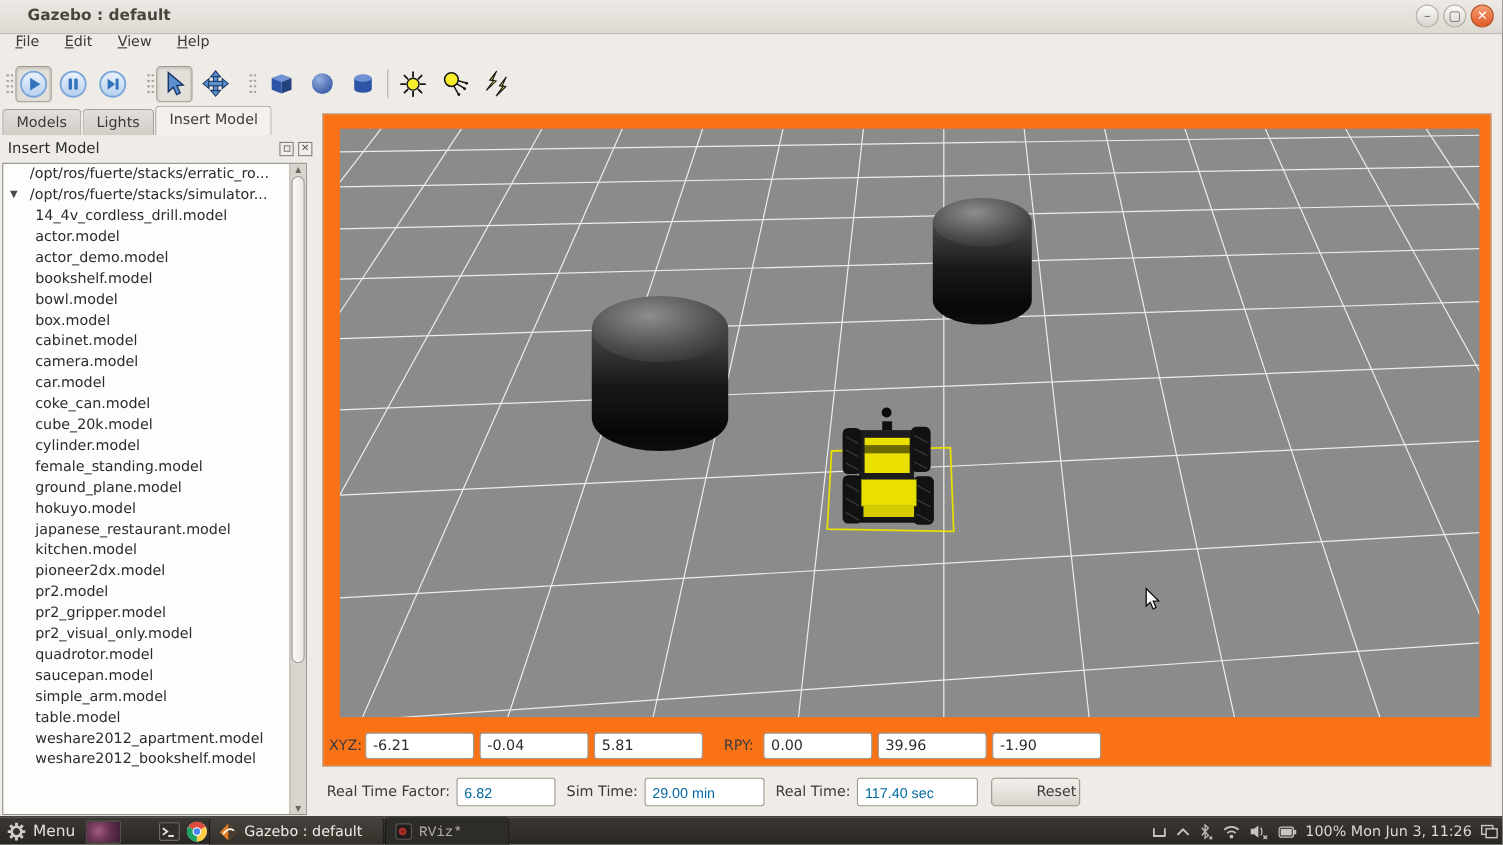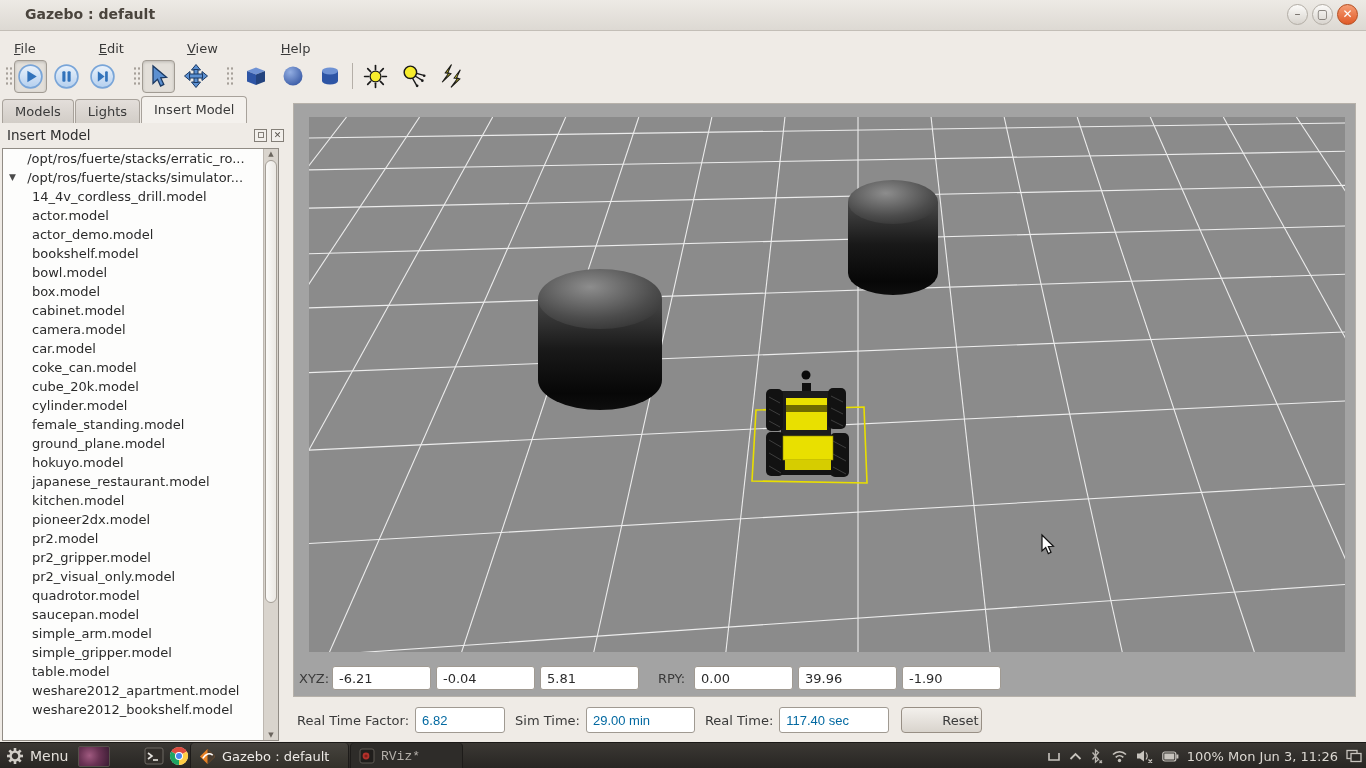--- a/index.html
+++ b/index.html
@@ -10,21 +10,21 @@
   .titlebar{position:absolute;top:0;left:0;right:0;height:30px;
     background:linear-gradient(#edeae5,#ddd9d3);border-bottom:1px solid #c3beb7;}
   .title-text{position:absolute;left:25px;top:6px;font-size:14px;font-weight:bold;color:#4a443d;}
   .winbtns{position:absolute;right:8px;top:4px;display:flex;gap:4px;}
   .winbtn{width:21px;height:21px;border-radius:50%;border:1px solid #b2ada5;
     background:linear-gradient(#fcfbf9,#d8d4ce);color:#6d6761;font-size:12px;line-height:19px;
     text-align:center;box-sizing:border-box;}
   .winbtn.close{background:linear-gradient(#f59d74,#e05a28);border-color:#b34a1c;color:#fff;}
 
   
-  .menubar{position:absolute;top:31px;left:0;right:0;height:25px;display:flex;align-items:flex-end;padding-left:14px;gap:40px;}
+  .menubar{position:absolute;top:31px;left:0;right:0;height:25px;display:flex;align-items:flex-start;padding-left:14px;}
   .menuitem{margin-right:23px;font-size:13px;color:#3a3a3a;}
   .menuitem .mn{text-decoration:underline;}
 
   
   .toolbar{position:absolute;top:56px;left:0;right:0;height:40px;display:flex;align-items:center;padding-left:3px;}
   .grip{width:7px;height:20px;margin:0 2px;
     background-image:radial-gradient(circle,#a6a099 1px,transparent 1.3px);background-size:4px 5px;}
   .tbtn{width:33px;height:33px;border-radius:4px;display:flex;align-items:center;justify-content:center;flex:none;}
   .tbtn.pressed{background:#e3dfd9;border:1px solid #a19b93;box-shadow:inset 0 1px 3px rgba(0,0,0,.18);box-sizing:border-box;}
   .tsep{width:1px;height:26px;background:#b5afa8;margin:0 6px;}
@@ -50,21 +50,21 @@
   .trow .expander{display:inline-block;width:14px;font-size:9px;color:#4a4a4a;vertical-align:top;}
 
   .vscroll{position:absolute;top:149px;left:263px;width:15px;height:591px;background:#d9d4cd;border-left:1px solid #bdb7b0;box-sizing:border-box;}
   .vthumb{position:absolute;top:11px;left:1px;width:12px;height:443px;
     background:linear-gradient(90deg,#fbfaf8,#ebe8e3);border:1px solid #a49e96;border-radius:7px;box-sizing:border-box;}
   .varrow{position:absolute;left:0;width:14px;text-align:center;font-size:7px;color:#6b655e;}
   .varrow.up{top:1px;} .varrow.down{bottom:1px;}
 
   
   .vp-frame{position:absolute;left:293px;top:103px;width:1063px;height:594px;
-    background:#a3a3a3;border:1px solid #b6b1aa;box-sizing:border-box;}
+    background:#f97316;border:1px solid #b6b1aa;box-sizing:border-box;}
   .render{position:absolute;left:15px;top:13px;width:1036px;height:535px;background:#8b8b8b;overflow:hidden;}
   .render svg{position:absolute;left:0;top:0;}
 
   .pose-bar{position:absolute;left:5px;top:559px;height:30px;display:flex;align-items:center;font-size:13px;color:#3a3a3a;}
   .pose-label{width:33px;}
   .pose-bar input{width:99px;height:24px;border:1px solid #a09a92;border-radius:3px;background:#fff;
     font-size:13px;font-family:inherit;color:#2b2b2b;padding:0 6px;margin-right:5px;box-sizing:border-box;}
   .rpy-label{margin-left:14px;width:36px;}
 
   .time-bar{position:absolute;left:297px;top:706px;height:28px;display:flex;align-items:center;font-size:13px;color:#3a3a3a;}
@@ -380,24 +380,20 @@
       <div class="trow lvl1">
         
         <span class="tlabel">saucepan.model</span>
       </div>
 
       <div class="trow lvl1">
         
         <span class="tlabel">simple_arm.model</span>
       </div>
 
-      <div class="trow lvl1">
-        
-        <span class="tlabel">simple_gripper.model</span>
-      </div>
 
       <div class="trow lvl1">
         
         <span class="tlabel">table.model</span>
       </div>
 
       <div class="trow lvl1">
         
         <span class="tlabel">weshare2012_apartment.model</span>
       </div>

